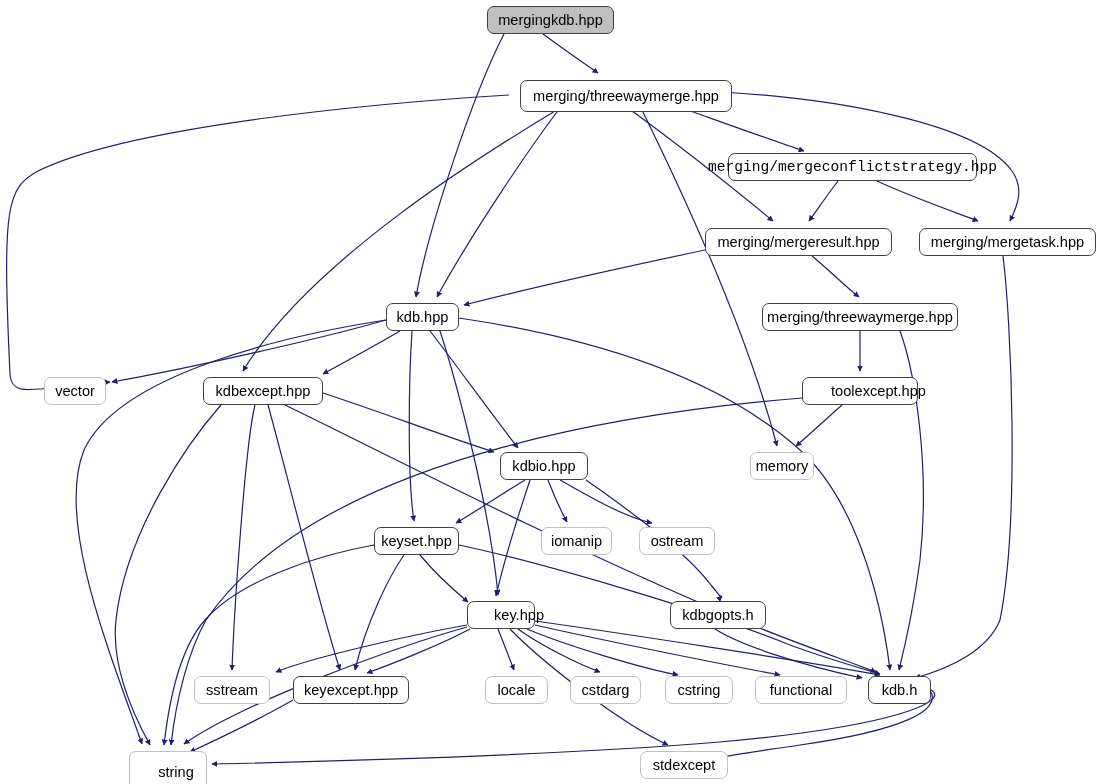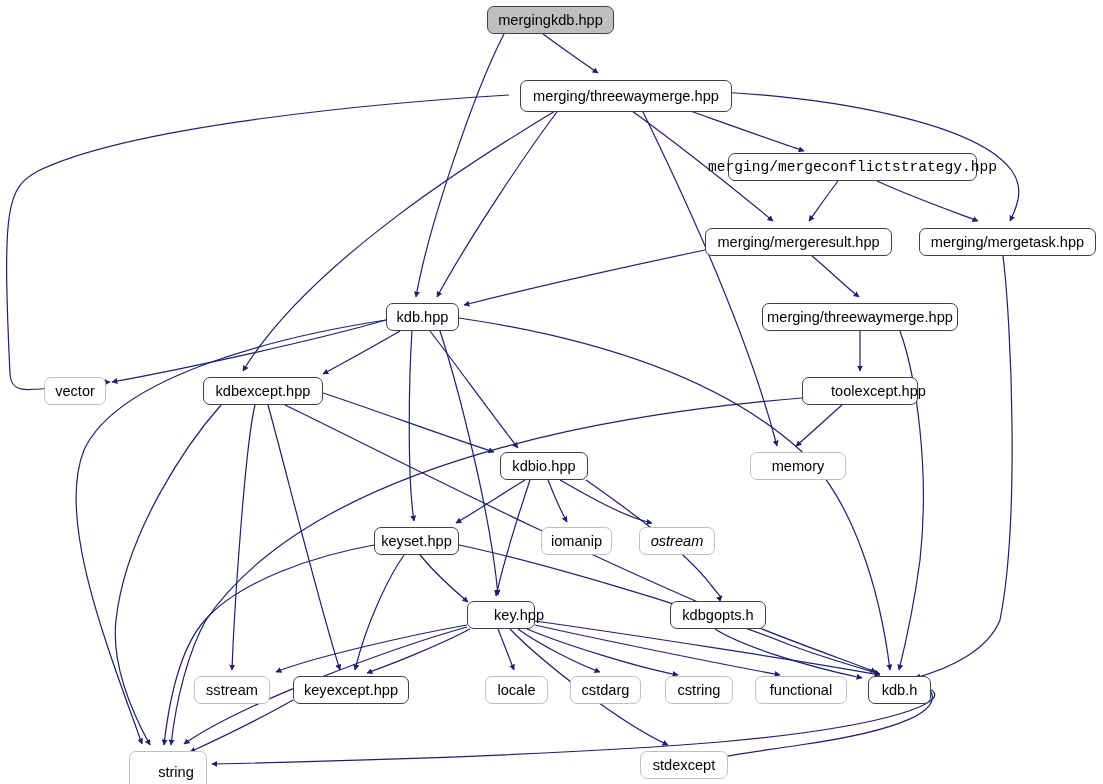--- a/index.html
+++ b/index.html
@@ -143,30 +143,30 @@
       </div>
       <div class="node hdr" style="left: 203px; top: 377px; width: 120px; height: 28px;">
         <span class="node-label">kdbexcept.hpp</span>
       </div>
       <div class="node hdr" style="left: 802px; top: 377px; width: 116px; height: 28px; padding-left: 37px;">
         <span class="node-label">toolexcept.hpp</span>
       </div>
       <div class="node hdr" style="left: 500px; top: 452px; width: 88px; height: 28px;">
         <span class="node-label">kdbio.hpp</span>
       </div>
-      <div class="node sys" style="left: 750px; top: 452px; width: 96px; height: 28px;">
+      <div class="node sys" style="left: 750px; top: 452px; width: 64px; height: 28px;">
         <span class="node-label">memory</span>
       </div>
       <div class="node hdr" style="left: 374px; top: 527px; width: 85px; height: 28px;">
         <span class="node-label">keyset.hpp</span>
       </div>
       <div class="node sys" style="left: 541px; top: 527px; width: 71px; height: 28px;">
         <span class="node-label">iomanip</span>
       </div>
-      <div class="node sys" style="left: 639px; top: 527px; width: 76px; height: 28px; font-style: italic;">
+      <div class="node sys" style="left: 639px; top: 527px; width: 76px; height: 28px;">
         <span class="node-label">ostream</span>
       </div>
       <div class="node hdr" style="left: 467px; top: 601px; width: 68px; height: 28px; padding-left: 36px;">
         <span class="node-label">key.hpp</span>
       </div>
       <div class="node hdr" style="left: 670px; top: 601px; width: 96px; height: 28px;">
         <span class="node-label">kdbgopts.h</span>
       </div>
       <div class="node sys" style="left: 194px; top: 676px; width: 76px; height: 28px;">
         <span class="node-label">sstream</span>

